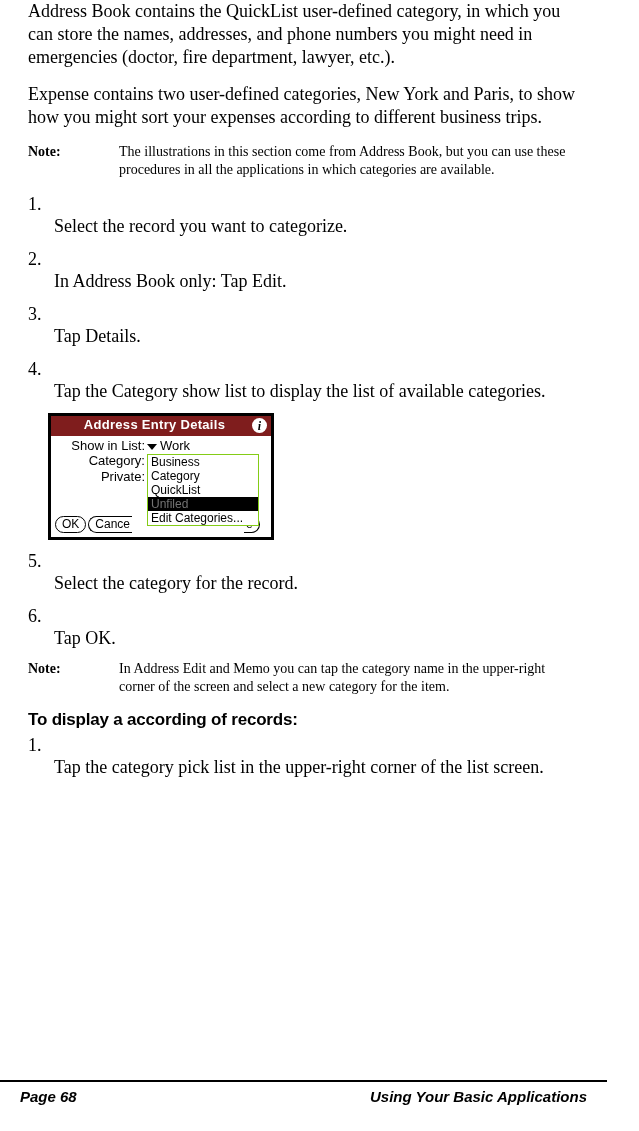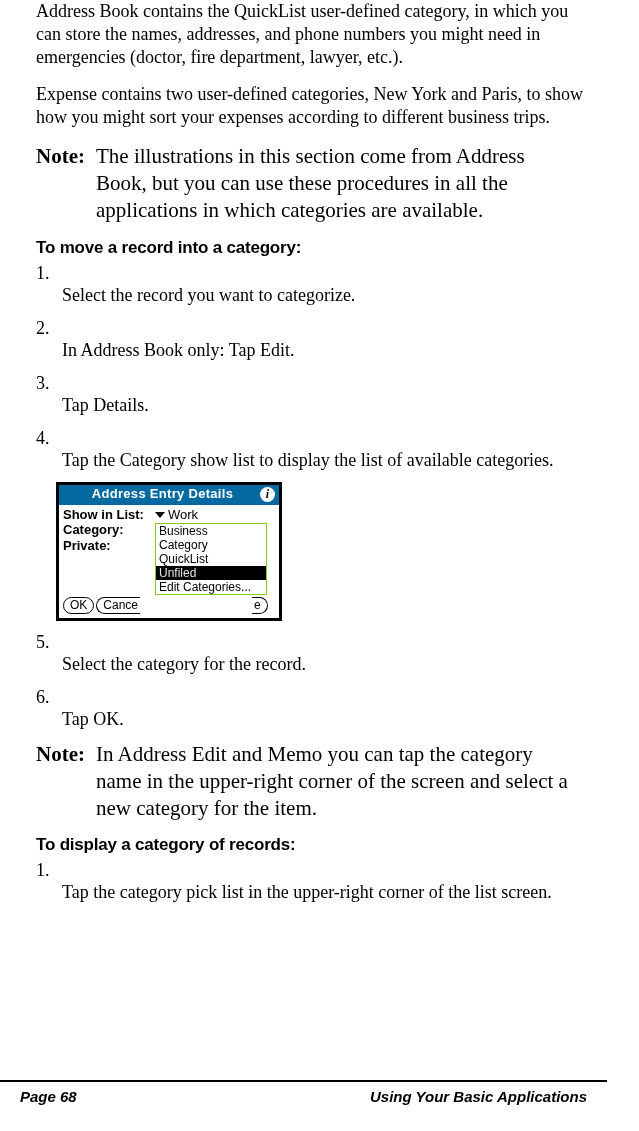--- a/index.html
+++ b/index.html
@@ -8,33 +8,34 @@
     padding: 0;
     background: #fff;
     font-family: "Book Antiqua", Palatino, "Palatino Linotype", Georgia, serif;
     color: #000;
   }
   .page {
     position: relative;
     width: 607px;
     height: 1131px;
     box-sizing: border-box;
-    padding: 0 20px 0 36px;
+    padding: 0 20px 0 28px;
   }
   p.body {
     font-size: 18px;
     line-height: 1.28;
     margin: 0 0 14px 0;
     text-align: left;
   }
   .note-row {
     display: flex;
     margin: 0 16px 14px 0;
-    font-size: 21px;
+    font-size: 14px;
     line-height: 1.28;
+    gap: 31px;
   }
   .note-label {
     font-weight: bold;
     flex: 0 0 60px;
   }
   .note-text {
     flex: 1;
   }
   .subhead {
     font-family: Tahoma, Verdana, Arial, sans-serif;
@@ -68,21 +69,21 @@
     width: 226px;
     margin: 4px 0 10px 20px;
     font-family: Tahoma, Verdana, Arial, sans-serif;
     font-size: 13px;
     line-height: 1.1;
     position: relative;
     box-sizing: border-box;
     background: #fff;
   }
   .palm-titlebar {
-    background: #0369a1;
+    background: #7f1d1d;
     color: #fff;
     font-weight: bold;
     font-size: 13px;
     padding: 2px 4px 3px 6px;
     display: flex;
     align-items: center;
     justify-content: center;
     position: relative;
     letter-spacing: 0.3px;
   }
@@ -108,22 +109,23 @@
   .palm-body {
     padding: 3px 4px 4px 4px;
     position: relative;
   }
   .palm-row {
     display: flex;
     align-items: center;
     margin-bottom: 1px;
   }
   .palm-label {
-    font-weight: bold;
+    font-weight: normal;
     width: 90px;
+    text-align: right;
     padding-right: 2px;
   }
   .palm-dropdown-arrow {
     display: inline-block;
     width: 0; height: 0;
     border-left: 5px solid transparent;
     border-right: 5px solid transparent;
     border-top: 6px solid #000;
     margin-right: 3px;
     vertical-align: middle;
@@ -137,21 +139,21 @@
     width: 110px;
     z-index: 2;
   }
   .palm-menu .item {
     padding: 0 3px;
     font-size: 12px;
     line-height: 14px;
   }
   .palm-menu .item.sel {
     background: #000;
-    color: #e5e5e5;
+    color: #737373;
   }
   .palm-btn {
     display: inline-block;
     border: 1px solid #000;
     border-radius: 9px;
     padding: 0 6px;
     font-size: 12px;
     margin-right: 2px;
     line-height: 15px;
     background: #fff;
@@ -163,21 +165,21 @@
     padding-right: 2px;
   }
   .palm-btn.frag {
     border-left: none;
     border-top-left-radius: 0;
     border-bottom-left-radius: 0;
     padding-left: 2px;
     margin-left: 110px;
   }
   .palm-btnrow {
-    margin-top: 44px;
+    margin-top: 32px;
     display: flex;
     align-items: center;
   }
 
   
   .footer {
     position: absolute;
     left: 0;
     right: 0;
     bottom: 26px;
@@ -200,21 +202,20 @@
 
   <p class="body">Address Book contains the QuickList user-defined category, in which you can store the names, addresses, and phone numbers you might need in emergencies (doctor, fire department, lawyer, etc.).</p>
 
   <p class="body">Expense contains two user-defined categories, New York and Paris, to show how you might sort your expenses according to different business trips.</p>
 
   <div class="note-row">
     <div class="note-label">Note:</div>
     <div class="note-text">The illustrations in this section come from Address Book, but you can use these procedures in all the applications in which categories are available.</div>
   </div>
 
-  <div class="subhead">To move a record into a category:</div>
 
   <ol class="steps">
     <li>
         <span class="num">1.</span>
         <span class="txt">Select the record you want to categorize.</span>
       </li>
     <li>
         <span class="num">2.</span>
         <span class="txt">In Address Book only: Tap Edit.</span>
       </li>
@@ -270,21 +271,21 @@
         <span class="num">6.</span>
         <span class="txt">Tap OK.</span>
       </li>
   </ol>
 
   <div class="note-row">
     <div class="note-label">Note:</div>
     <div class="note-text">In Address Edit and Memo you can tap the category name in the upper-right corner of the screen and select a new category for the item.</div>
   </div>
 
-  <div class="subhead">To display a category of records:</div>
+  <div class="subhead">To display a according of records:</div>
 
   <ol class="steps">
     <li>
         <span class="num">1.</span>
         <span class="txt">Tap the category pick list in the upper-right corner of the list screen.</span>
       </li>
   </ol>
 
   <div class="footer">
     <span>Page 68</span>

